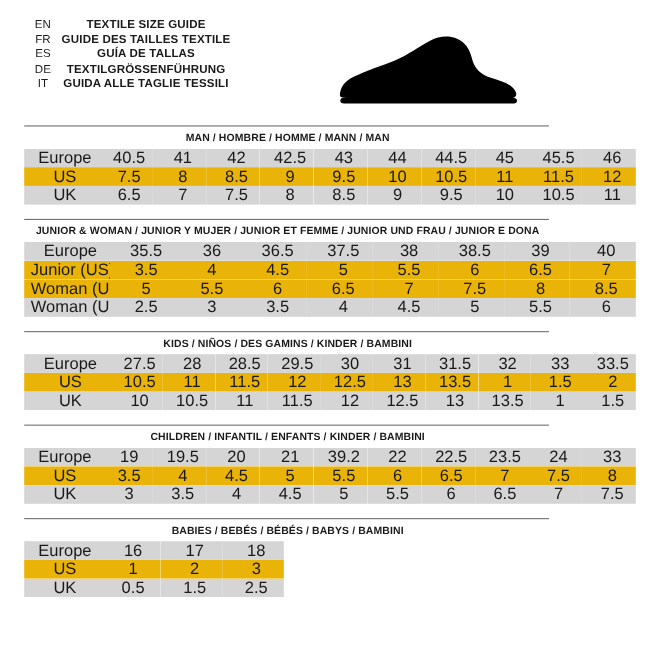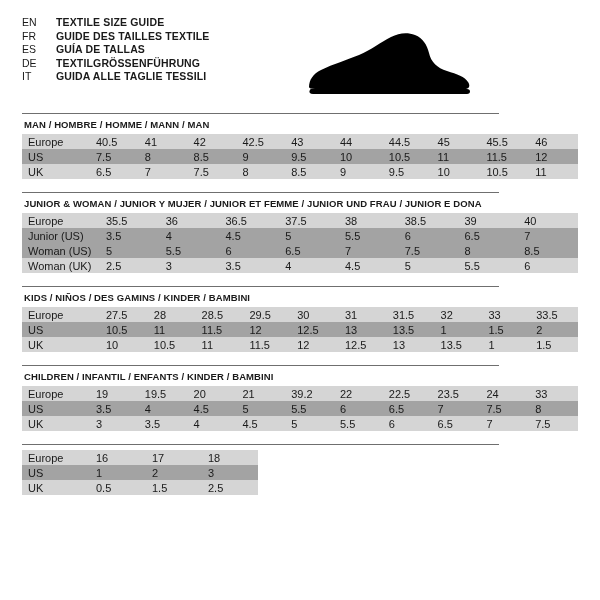--- a/index.html
+++ b/index.html
@@ -13,20 +13,21 @@
     font-family: "Liberation Sans", sans-serif;
     color: #1a1a1a;
     overflow: hidden;
   }
   .page {
     position: relative;
     width: 521px;
     height: 600px;
     box-sizing: border-box;
     padding: 16px 22px 0 22px;
+    text-align: center;
   }
 
   
   .header {
     display: flex;
     align-items: flex-start;
     justify-content: space-between;
   }
   .lang-table {
     border-collapse: collapse;
@@ -67,37 +68,37 @@
     font-size: 9.5px;
     font-weight: bold;
     letter-spacing: 0.1px;
     margin-bottom: 4px;
     padding-left: 2px;
   }
   table.sizes {
     border-collapse: collapse;
     table-layout: fixed;
     width: 556px;
-    font-size: 11px;
+    font-size: 15px;
   }
   table.sizes.babies {
     width: 236px;
   }
   table.sizes td {
     height: 15px;
     padding: 0 0 0 6px;
     vertical-align: middle;
     white-space: nowrap;
     overflow: hidden;
   }
   tr.shaded td {
     background: #d5d5d5;
   }
   tr.plain td {
-    background: #a3a3a3;
+    background: #eab308;
   }
   td.label {
     width: 62px;
   }
   .group.kids td.label,
   .group.junior td.label {
     width: 72px;
   }
 
   
@@ -339,20 +340,21 @@
               <td>6</td>
               <td>6.5</td>
               <td>7</td>
               <td>7.5</td>
             </tr>
           </tbody>
         </table>
       </div>
       <div class="group">
         <div class="rule"></div>
+        <div class="group-title">BABIES / BEBÉS / BÉBÉS / BABYS / BAMBINI</div>
         <table class="sizes babies">
           <tbody>
             <tr class="shaded">
               <td class="label">Europe</td>
               <td>16</td>
               <td>17</td>
               <td>18</td>
             </tr>
             <tr class="plain">
               <td class="label">US</td>

